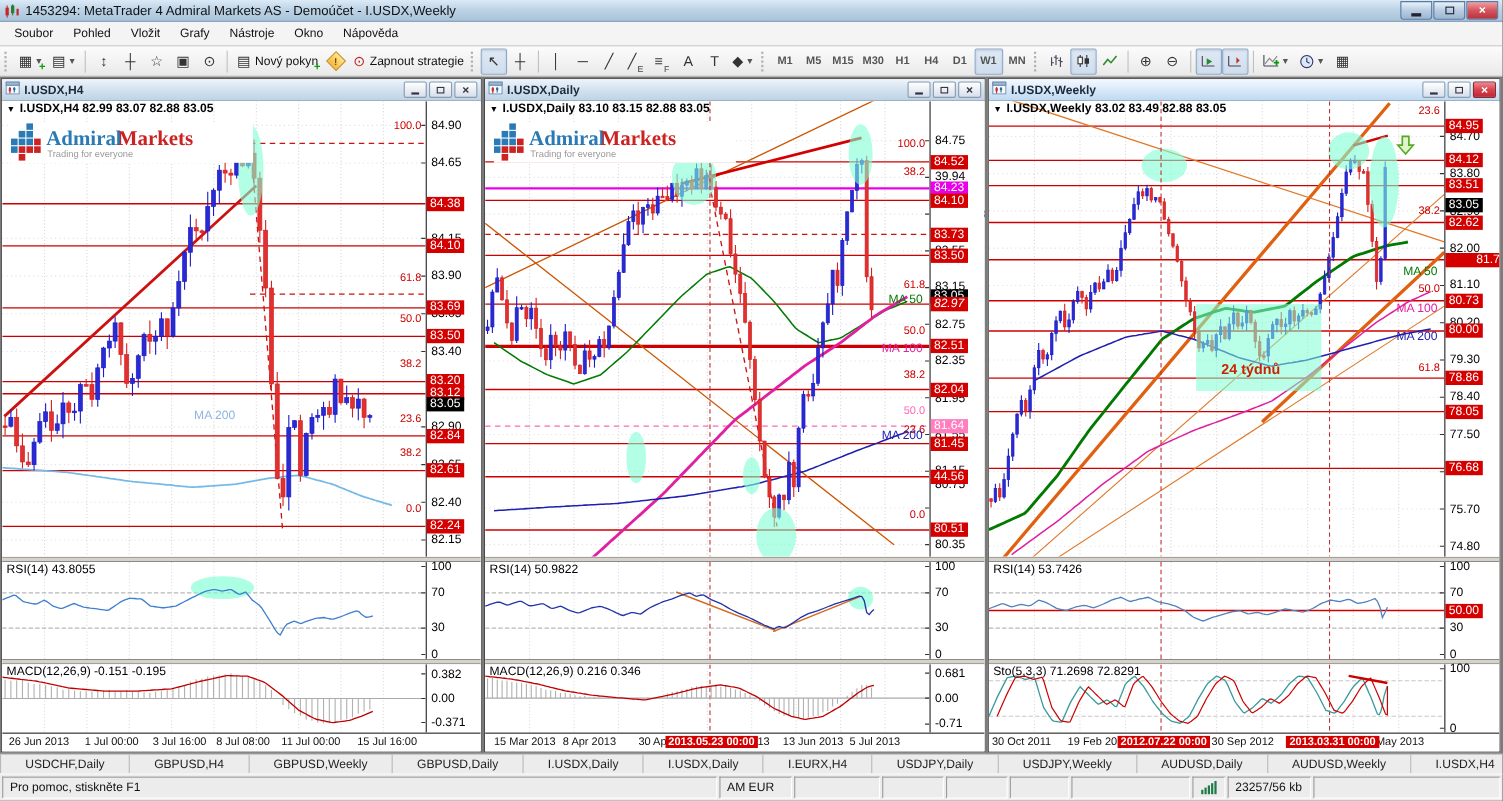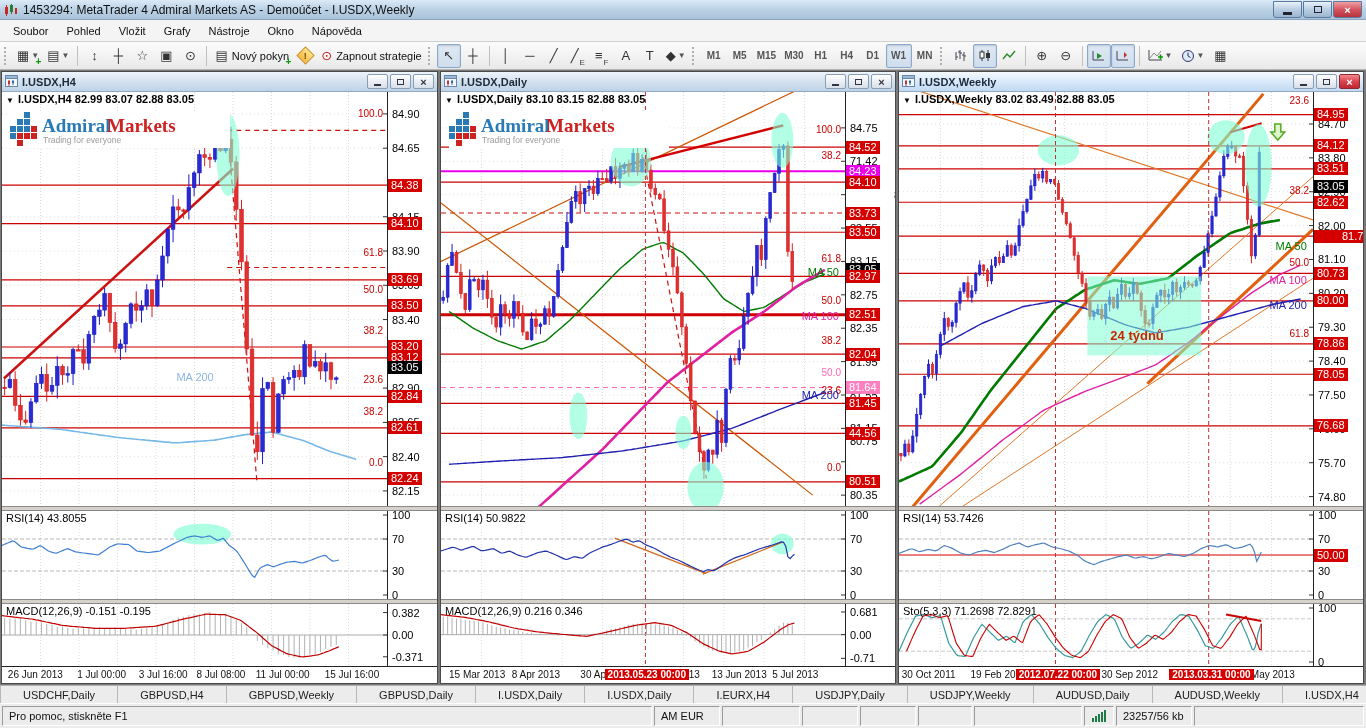--- a/index.html
+++ b/index.html
@@ -877,38 +877,38 @@
               <line x1="400" y1="202.82661290322605" x2="404" y2="202.82661290322605" stroke="#333"></line>
               <line x1="400" y1="236.21370967742004" x2="404" y2="236.21370967742004" stroke="#333"></line>
               <line x1="400" y1="269.6008064516128" x2="404" y2="269.6008064516128" stroke="#333"></line>
               <line x1="400" y1="302.98790322580675" x2="404" y2="302.98790322580675" stroke="#333"></line>
               <line x1="400" y1="336.37499999999955" x2="404" y2="336.37499999999955" stroke="#333"></line>
               <line x1="400" y1="369.76209677419354" x2="404" y2="369.76209677419354" stroke="#333"></line>
               <line x1="400" y1="403.1491935483875" x2="404" y2="403.1491935483875" stroke="#333"></line>
             </svg>
             <div class="axis" style="height: 414px;">
               <span class="tick" style="top: 29.8911px;">84.75</span>
-              <span class="tick" style="top: 63.2782px;">71.42</span>
+              <span class="tick" style="top: 63.2782px;">39.94</span>
               <span class="tick" style="top: 96.6653px; margin-left: 44px;">83.95</span>
               <span class="tick" style="top: 130.052px;">83.55</span>
               <span class="tick" style="top: 163.44px;">83.15</span>
               <span class="tick" style="top: 196.827px;">82.75</span>
               <span class="tick" style="top: 230.214px;">82.35</span>
               <span class="tick" style="top: 263.601px;">81.95</span>
               <span class="tick" style="top: 296.988px;">81.55</span>
               <span class="tick" style="top: 330.375px;">81.15</span>
               <span class="tick" style="top: 343px;">80.75</span>
               <span class="tick" style="top: 397.149px;">80.35</span>
               <span class="plab" style="top: 48.5887px;">84.52</span>
               <span class="plab" style="top: 72.7944px; background: rgb(232, 0, 232);">84.23</span>
               <span class="plab" style="top: 83.6452px;">84.10</span>
               <span class="plab" style="top: 114.528px;">83.73</span>
               <span class="plab" style="top: 133.726px;">83.50</span>
               <span class="plab" style="top: 171.286px; background: rgb(0, 0, 0);">83.05</span>
-              <span class="plab" style="top: 177.964px;">82.97</span>
+              <span class="plab" style="top: 177.964px; font-style: italic;">82.97</span>
               <span class="plab" style="top: 216.359px;">82.51</span>
               <span class="plab" style="top: 255.589px;">82.04</span>
               <span class="plab" style="top: 288.976px; background: rgb(255, 127, 191);">81.64</span>
               <span class="plab" style="top: 304.835px;">81.45</span>
               <span class="plab" style="top: 334.883px;">44.56</span>
               <span class="plab" style="top: 383.294px;">80.51</span>
             </div>
             <div class="info"><span class="tri">▼</span><span>I.USDX,Daily  83.10 83.15 82.88 83.05</span></div>
             <div class="logo">
               <svg width="220" height="36" viewBox="0 0 220 36">

